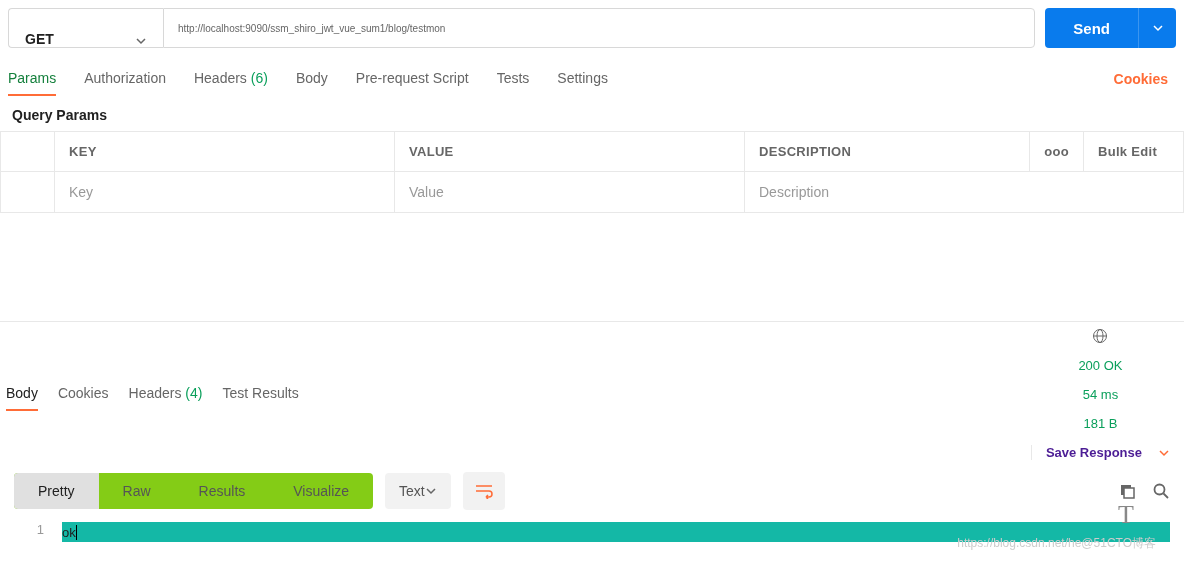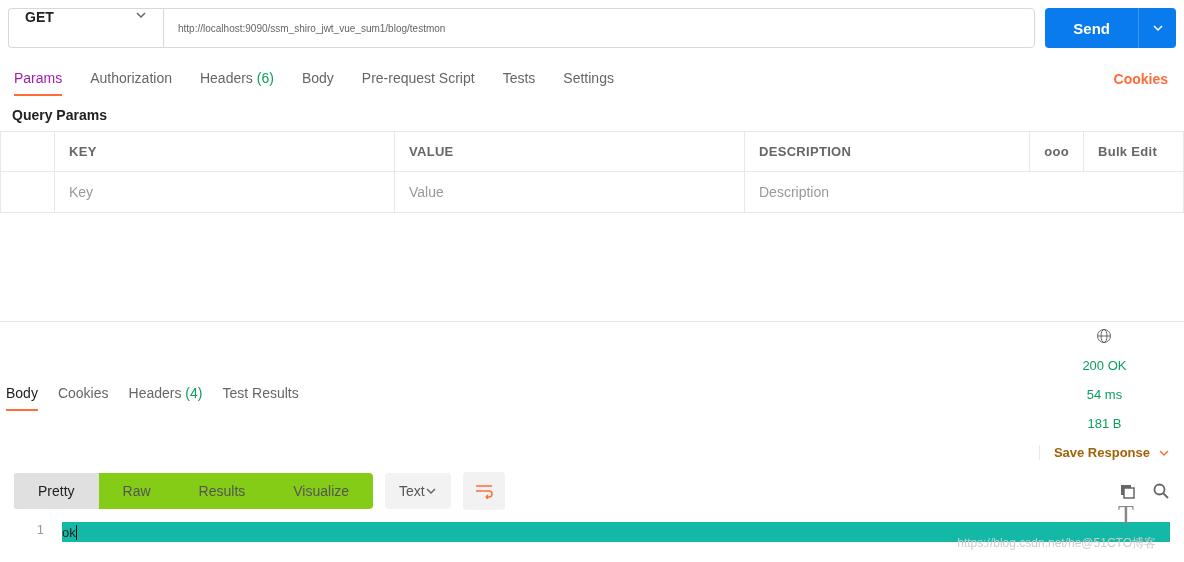--- a/index.html
+++ b/index.html
@@ -1,28 +1,28 @@
 <!DOCTYPE html>
 <html><head>
   <meta charset="utf-8">
   <style>
     * { margin: 0; padding: 0; box-sizing: border-box; font-family: -apple-system, BlinkMacSystemFont, "Segoe UI", sans-serif; }
     body { background: #fff; color: #212121; font-size: 14px; width: 1184px; height: 562px; overflow: hidden; }
     
     .request-bar { display: flex; gap: 10px; padding: 8px 8px 8px 8px; }
-    .method-select { display: flex; align-items: flex-start; justify-content: space-between; padding: 0 16px; width: 155px; height: 40px; border: 1px solid #d8d8d8; border-radius: 4px 0 0 4px; font-weight: 700; color: #212121; cursor: pointer; border-right: none; }
+    .method-select { display: flex; align-items: flex-end; justify-content: space-between; padding: 0 16px; width: 155px; height: 40px; border: 1px solid #d8d8d8; border-radius: 4px 0 0 4px; font-weight: 700; color: #212121; cursor: pointer; border-right: none; }
     .url-input { flex: 1; height: 40px; border: 1px solid #d8d8d8; border-radius: 0 4px 4px 0; padding: 0 14px; color: #666; font-size: 10px; margin-left: -10px; display: flex; align-items: center; }
     .send-group { display: flex; }
     .send-btn { background: #097bed; color: #fff; font-weight: 700; border: none; height: 40px; padding: 0 28px; border-radius: 4px 0 0 4px; cursor: pointer; font-size: 15px; }
     .send-dd { background: #097bed; color: #fff; border: none; height: 40px; width: 38px; border-radius: 0 4px 4px 0; cursor: pointer; display: flex; align-items: center; justify-content: center; border-left: 1px solid rgba(255,255,255,0.2); }
     
     .tabs-row { display: flex; justify-content: space-between; align-items: center; padding: 6px 16px 0 8px; border-bottom: 1px solid transparent; }
     .tabs { display: flex; gap: 28px; }
     .tab { padding: 8px 0; color: #666; cursor: pointer; font-size: 14px; border-bottom: 2px solid transparent; }
-    .tab.active { color: #a21caf; border-bottom-color: #ff6c37; font-weight: 400; margin-left: 6px; }
+    .tab.active { color: #15803d; border-bottom-color: #ff6c37; font-weight: 400; }
     .tab .count { color: #0a9f5b; }
     .cookies-link { color: #ff6c37; font-weight: 600; cursor: pointer; font-size: 14px; }
     
     .subhead { padding: 10px 12px 8px 12px; font-weight: 600; color: #212121; font-size: 14px; }
     
     .params-table { width: 100%; border-collapse: collapse; }
     .params-table th, .params-table td { border: 1px solid #e8e8e8; text-align: left; padding: 12px 14px; font-weight: 400; }
     .params-table th { color: #666; font-weight: 700; letter-spacing: 0.3px; font-size: 13px; }
     .params-table .checkbox-cell { width: 54px; }
     .params-table input.kv { border: none; width: 100%; font-size: 14px; color: #212121; outline: none; }
@@ -34,21 +34,21 @@
     
     .response-head { display: flex; justify-content: space-between; align-items: center; border-top: 1px solid #e8e8e8; padding: 6px 14px 0 6px; }
     .rtabs { display: flex; gap: 20px; }
     .rtab { padding: 8px 0; color: #666; cursor: pointer; font-size: 14px; border-bottom: 2px solid transparent; }
     .rtab.active { color: #212121; border-bottom-color: #ff6c37; }
     .rtab .count { color: #0a9f5b; }
     .rstatus { display: flex; align-items: center; gap: 14px; font-size: 13px; flex-direction: column; }
     .rstatus .globe { color: #666; }
     .status-ok { color: #0a9f5b; }
     .status-dim { color: #0a9f5b; }
-    .save-resp { color: #a16207; font-weight: 600; cursor: pointer; display: flex; align-items: center; gap: 8px; border-left: 1px solid #e8e8e8; padding-left: 14px; }
+    .save-resp { color: #4c1d95; font-weight: 600; cursor: pointer; display: flex; align-items: center; gap: 16px; border-left: 1px solid #e8e8e8; padding-left: 14px; }
     
     .view-row { display: flex; align-items: center; gap: 12px; padding: 12px 14px 8px 14px; }
     .vtabs { display: flex; background: #84cc16; border-radius: 4px; overflow: hidden; }
     .vtab { padding: 10px 24px; color: #555; cursor: pointer; font-size: 14px; }
     .vtab.active { background: #e0e0e0; color: #212121; }
     .mime-dd { display: flex; align-items: center; padding: 10px 14px; background: #f2f2f2; border-radius: 4px; color: #555; cursor: pointer; font-size: 14px; }
     .wrap-btn { padding: 8px 12px; background: #f2f2f2; border-radius: 4px; color: #ff6c37; cursor: pointer; display: flex; align-items: center; justify-content: center; height: 38px; width: 42px; }
     .view-right { margin-left: auto; display: flex; gap: 16px; color: #666; }
     .icon-btn { cursor: pointer; display: flex; align-items: center; }
     

